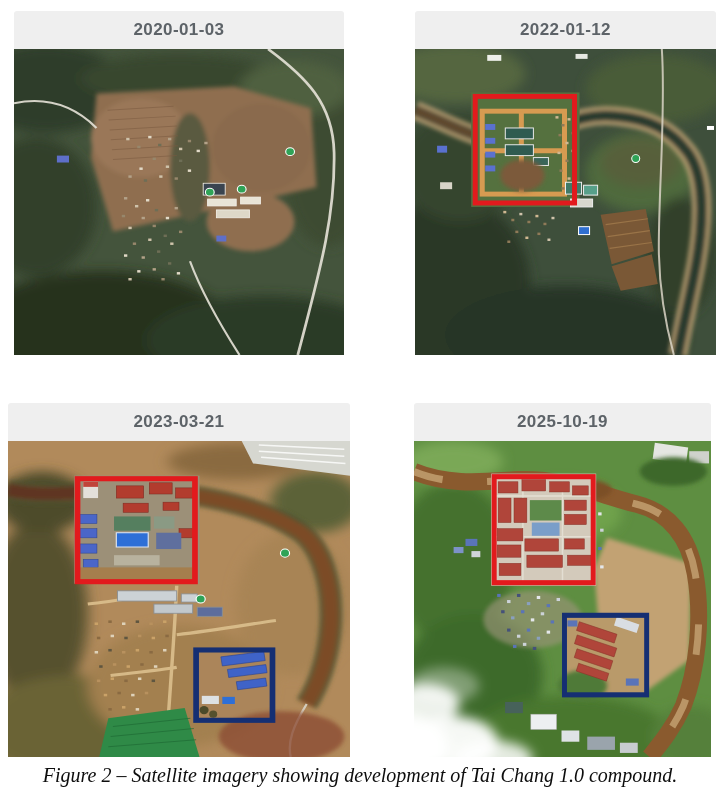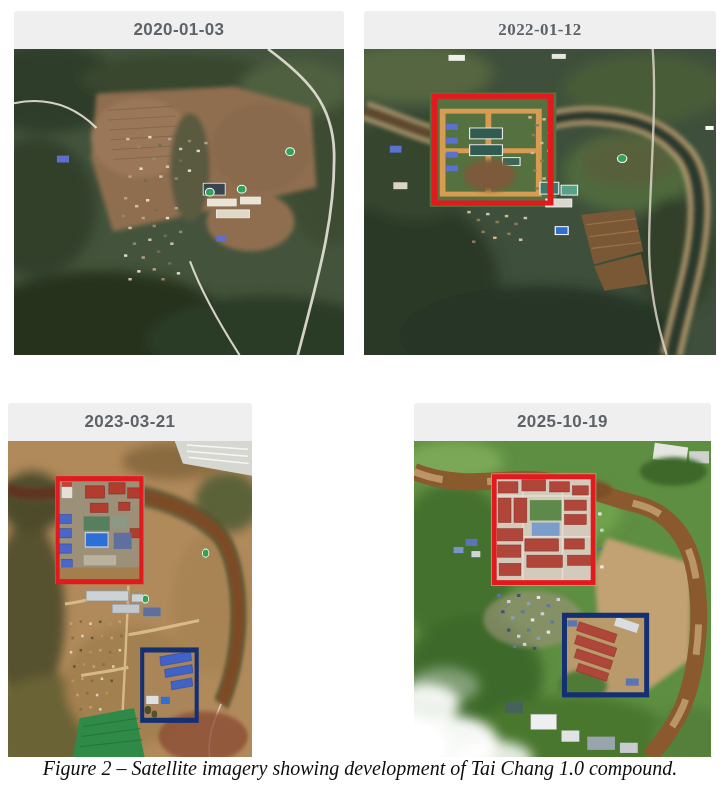--- a/index.html
+++ b/index.html
@@ -5,34 +5,34 @@
   html,body{margin:0;padding:0;}
   body{
     width:720px;height:795px;background:#ffffff;position:relative;overflow:hidden;
     font-family:"Liberation Sans", sans-serif;
   }
   .row{display:flex;justify-content:space-between;}
   .row1{margin:11px 4px 0 14px;}
   .row2{margin:48px 9px 0 8px;}
   .panel{display:flex;flex-direction:column;}
   .p-tl{width:330px;}
-  .p-tr{width:352px;font-family:Liberation Serif, serif;}
-  .p-bl{width:244px;}
+  .p-tr{width:301px;}
+  .p-bl{width:342px;}
   .p-br{width:297px;justify-content:space-between;}
   .panel-header{
     height:38px;background:#efefef;display:flex;align-items:center;justify-content:center;
     font-weight:700;font-size:17px;color:#5d6368;letter-spacing:.4px;
     border-radius:3px 3px 0 0;
   }
   .panel-img{position:relative;overflow:hidden;background:#3a4a35;}
   .row1 .panel-img{height:306px;}
   .row2 .panel-img{height:316px;}
   svg.sat{width:100%;height:100%;display:block;}
   .caption{
-    text-align:center;
+    margin-top:7px;text-align:center;
     font-family:"Liberation Serif", serif;font-style:italic;
     font-size:20px;color:#0d0d0d;
   }
 </style>
 </head>
 <body>
 
 <div>
 
   <div class="row row1">

